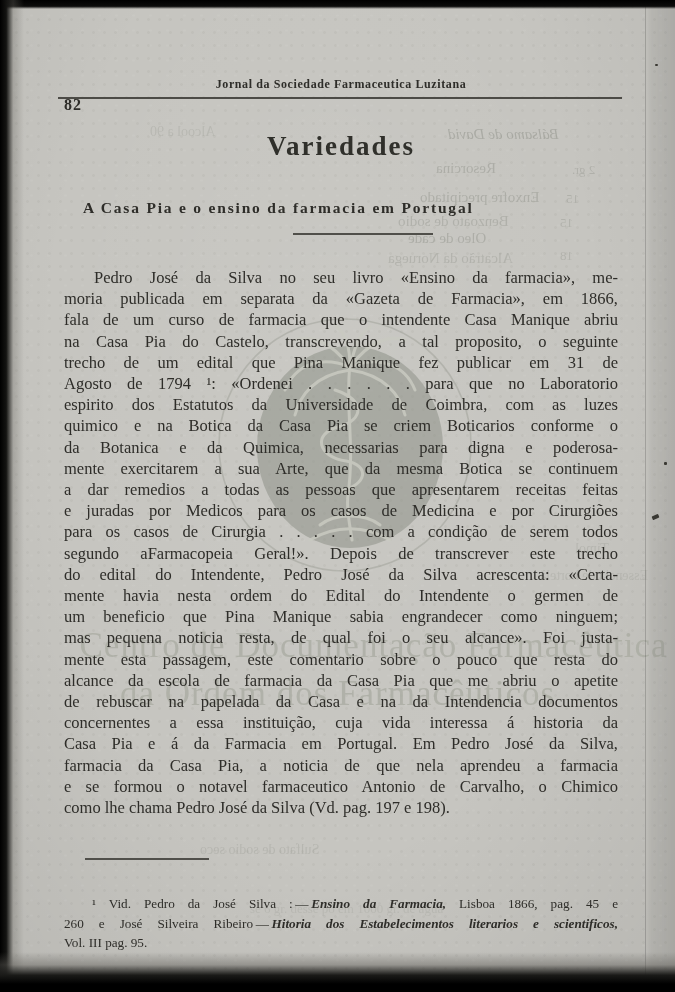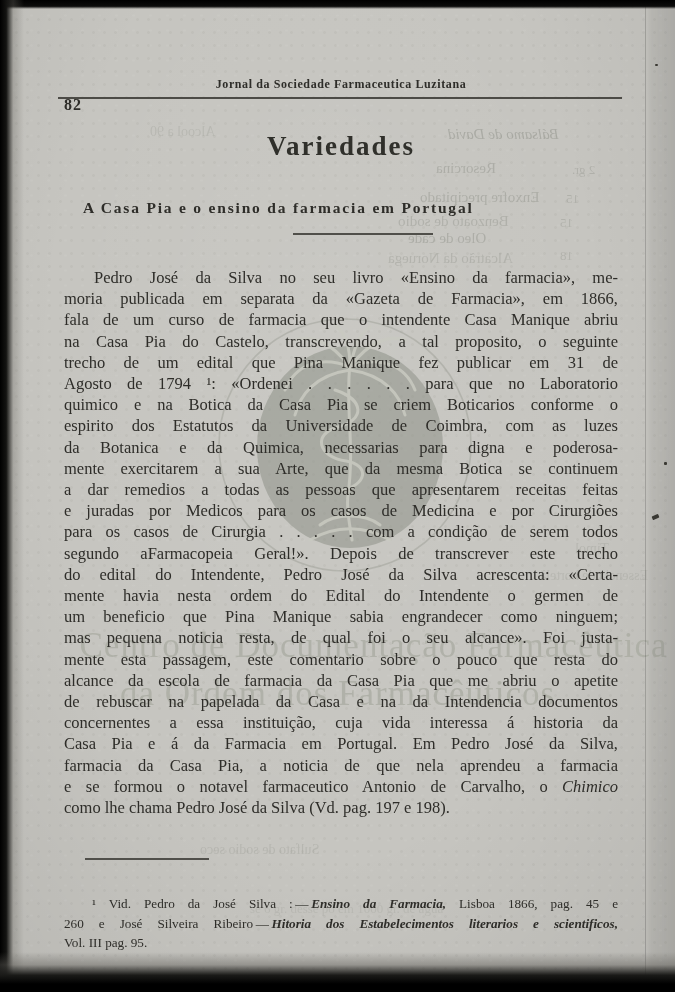--- a/index.html
+++ b/index.html
@@ -36,21 +36,21 @@
 
   .section-title{position:absolute;left:64px;top:131px;width:554px;text-align:center;font-size:27px;letter-spacing:2px;font-weight:bold;color:#30302b;z-index:2;}
   .article-title{position:absolute;left:83px;top:188px;width:535px;font-size:15.5px;font-weight:bold;letter-spacing:1.8px;z-index:2;margin-top:11px;}
   .divider-rule{position:absolute;left:293px;top:233px;width:140px;height:1.5px;background:#504f4a;z-index:2;}
 
   
   .body-block{position:absolute;left:64px;top:267px;width:554px;font-size:16.5px;line-height:21.2px;z-index:2;}
   .bline{text-align:justify;text-align-last:justify;white-space:normal;}
   .bline.indent{text-indent:30px;}
   .bline.lastline{text-align-last:left;}
-  .it{font-style:italic;}
+  .it{}
 
   
   .footnote-rule{position:absolute;left:85px;top:858px;width:124px;height:1.5px;background:#504f4a;z-index:2;}
   .footnote{position:absolute;left:64px;top:870px;width:554px;font-size:13.2px;line-height:19.5px;z-index:2;margin-top:24px;}
   .fnline{text-align:justify;text-align-last:justify;}
   .fnline.first{text-indent:28px;}
   .fnline.last{text-align-last:left;}
   .fn-it{font-style:italic;font-weight:bold;}
 
   
@@ -121,22 +121,22 @@
   <div class="divider-rule"></div>
 
   <div class="body-block">
     <div id="body-lines">
         <div class="bline indent">Pedro José da Silva no seu livro «Ensino da farmacia», me-</div>
         <div class="bline">moria publicada em separata da «Gazeta de Farmacia», em 1866,</div>
         <div class="bline">fala de um curso de farmacia que o intendente Casa Manique abriu</div>
         <div class="bline">na Casa Pia do Castelo, transcrevendo, a tal proposito, o seguinte</div>
         <div class="bline">trecho de um edital que Pina Manique fez publicar em 31 de</div>
         <div class="bline">Agosto de 1794 ¹: «Ordenei . . . . . . para que no Laboratorio</div>
+        <div class="bline">espirito dos Estatutos da Universidade de Coimbra, com as luzes</div>
         <div class="bline">quimico e na Botica da Casa Pia se criem Boticarios conforme o</div>
-        <div class="bline">espirito dos Estatutos da Universidade de Coimbra, com as luzes</div>
         <div class="bline">da Botanica e da Quimica, necessarias para digna e poderosa-</div>
         <div class="bline">mente exercitarem a sua Arte, que da mesma Botica se continuem</div>
         <div class="bline">a dar remedios a todas as pessoas que apresentarem receitas feitas</div>
         <div class="bline">e juradas por Medicos para os casos de Medicina e por Cirurgiões</div>
         <div class="bline">para os casos de Cirurgia . . . . . com a condição de serem todos</div>
         <div class="bline">segundo aFarmacopeia Geral!». Depois de transcrever este trecho</div>
         <div class="bline">do edital do Intendente, Pedro José da Silva acrescenta: «Certa-</div>
         <div class="bline">mente havia nesta ordem do Edital do Intendente o germen de</div>
         <div class="bline">um beneficio que Pina Manique sabia engrandecer como ninguem;</div>
         <div class="bline">mas pequena noticia resta, de qual foi o seu alcance». Foi justa-</div>

